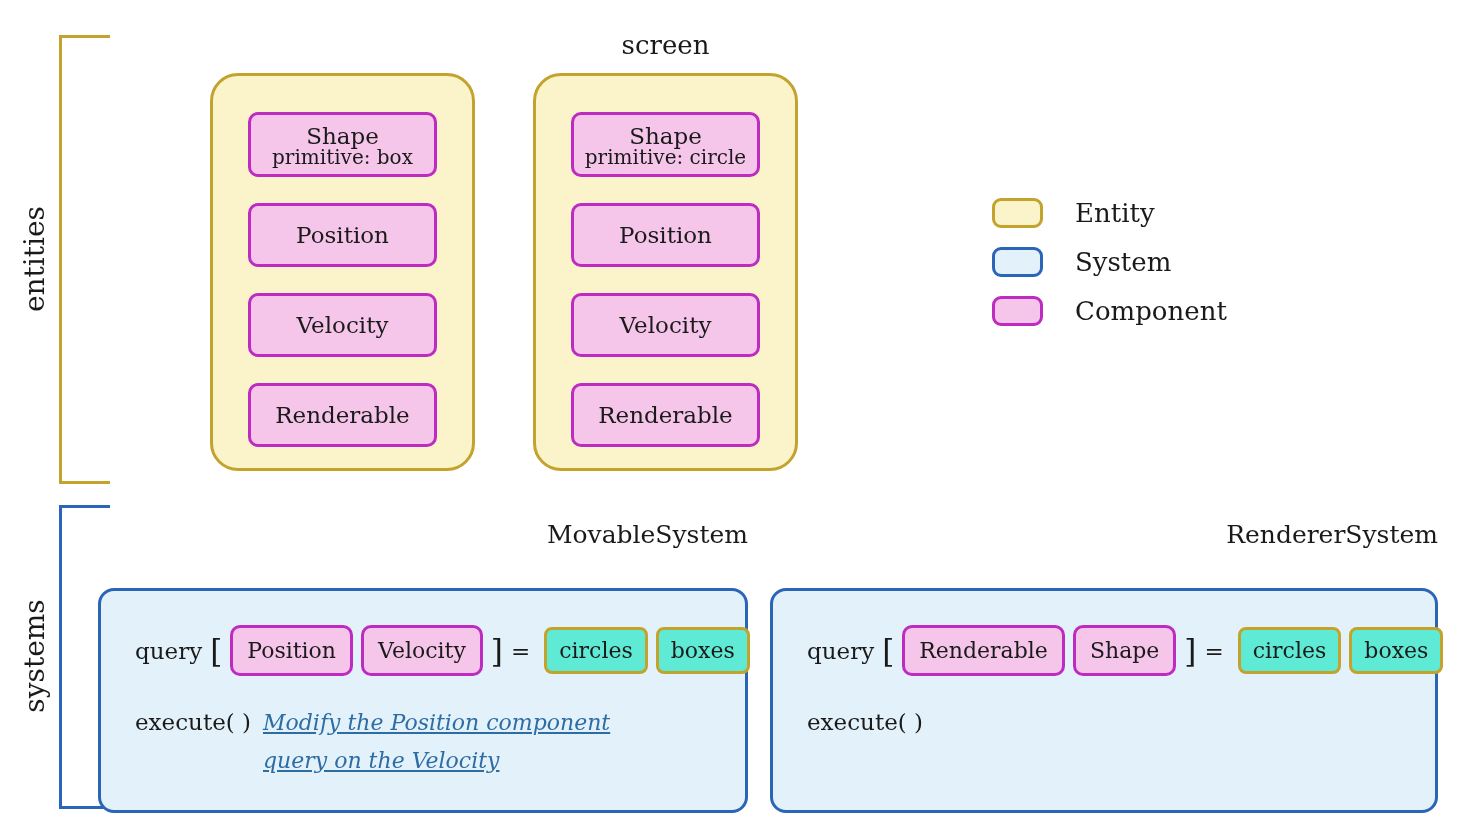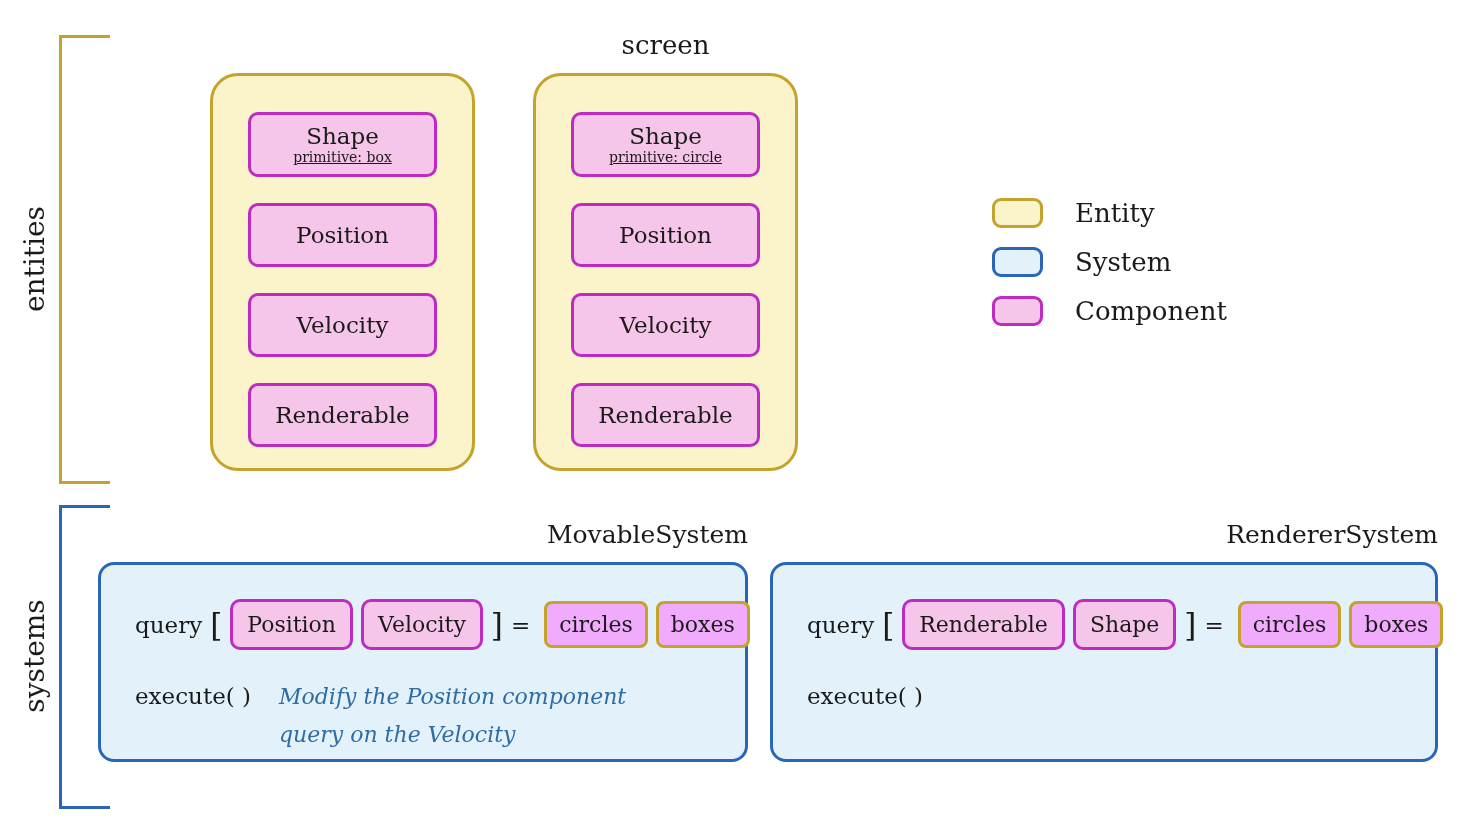--- a/index.html
+++ b/index.html
@@ -20,49 +20,49 @@
   
   .entity-title{position:absolute;width:265px;text-align:center;font-size:26px;top:30px;}
   .entity-card{position:absolute;top:73px;width:265px;height:398px;box-sizing:border-box;
     background:#fbf3c9;border:3px solid #c3a32b;border-radius:28px;
     display:flex;flex-direction:column;align-items:center;padding-top:36px;gap:26px;}
   .component{width:189px;box-sizing:border-box;background:#f6c6ea;border:3px solid #be2bc1;
     border-radius:10px;display:flex;flex-direction:column;align-items:center;justify-content:center;
     height:64px;}
   .component.with-detail{height:65px;}
   .component .cname{font-size:23px;line-height:26px;}
-  .component .cdetail{font-size:14px;line-height:17px;text-decoration:underline;}
+  .component .cdetail{font-size:20px;line-height:17px;}
 
   
   .legend{position:absolute;left:992px;top:198px;}
   .legend-row{display:flex;align-items:center;margin-bottom:19px;}
   .swatch{width:51px;height:30px;box-sizing:border-box;border-radius:9px;border:3px solid;}
   .swatch.entity{background:#fbf3c9;border-color:#c3a32b;}
   .swatch.component{background:#f6c6ea;border-color:#be2bc1;}
   .swatch.system{background:#e3f2fa;border-color:#2a65b8;}
   .legend-label{font-size:26px;margin-left:32px;line-height:30px;}
 
   
   .system-title{position:absolute;top:520px;text-align:right;font-size:25px;}
   .system-title.movable{left:98px;width:650px;}
   .system-title.renderer{left:770px;width:668px;}
-  .system-box{position:absolute;top:562px;height:200px;box-sizing:border-box;
+  .system-box{position:absolute;top:588px;height:225px;box-sizing:border-box;
     background:#e3f2fa;border:3px solid #2a65b8;border-radius:16px;padding:34px 8px 0 34px;}
   .system-box.movable{left:98px;width:650px;}
   .system-box.renderer{left:770px;width:668px;}
   .qrow{display:flex;align-items:center;gap:8px;font-size:22px;}
   .kw{font-size:23px;}
   .brk{font-size:31px;line-height:30px;font-family:"DejaVu Serif",serif;}
   .eq{font-size:23px;}
   .pill{box-sizing:border-box;border-radius:10px;white-space:nowrap;}
   .pill.pink{background:#f6c6ea;border:3px solid #be2bc1;padding:10px 14px;font-size:22px;}
-  .pill.yellow{background:#f0abfc;border:3px solid #c3a32b;padding:8px 12px;font-size:22px;border-radius:8px;}
+  .pill.yellow{background:#5eead4;border:3px solid #c3a32b;padding:8px 12px;font-size:22px;border-radius:8px;}
   .pill.yellow.first{margin-left:6px;}
-  .erow{display:flex;margin-top:33px;gap:28px;align-items:flex-start;}
-  .enote{font-style:italic;color:#2e6ca4;font-size:22px;line-height:38px;margin-top:-5px;}
+  .erow{display:flex;margin-top:33px;gap:12px;align-items:flex-start;}
+  .enote{font-style:italic;color:#2e6ca4;font-size:22px;line-height:38px;margin-top:-5px;text-decoration:underline;}
 </style>
 </head>
 <body>
 
 <div class="canvas">
 
   <div class="bracket bracket-entities"></div>
   <div class="side-label entities">entities</div>
 
   <div class="entity-card" style="left:210px;">

